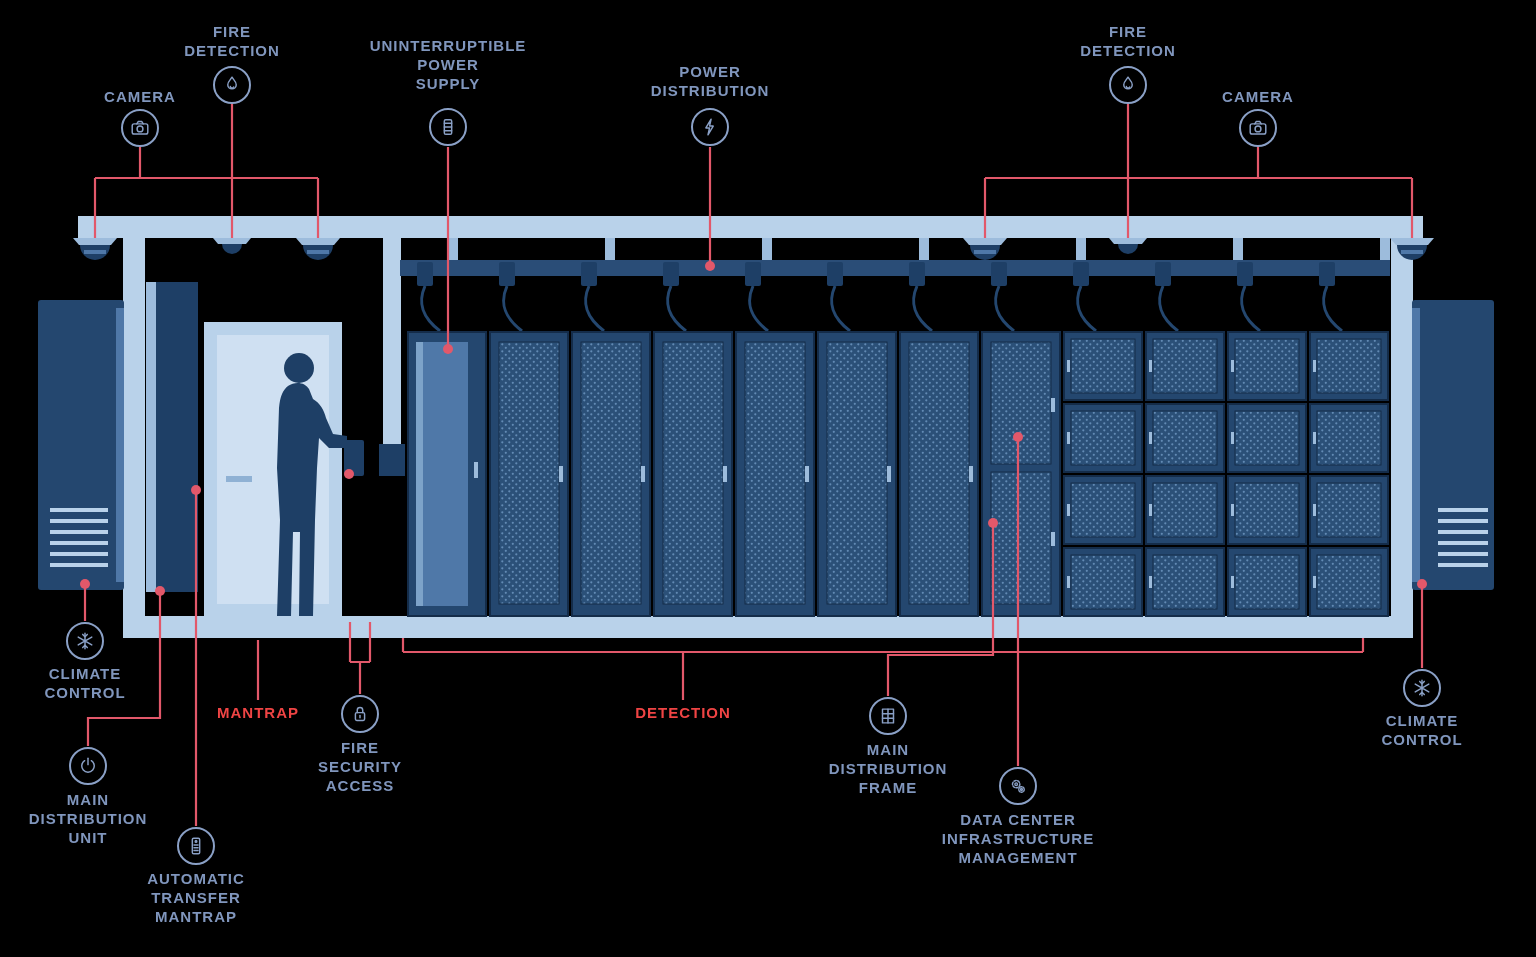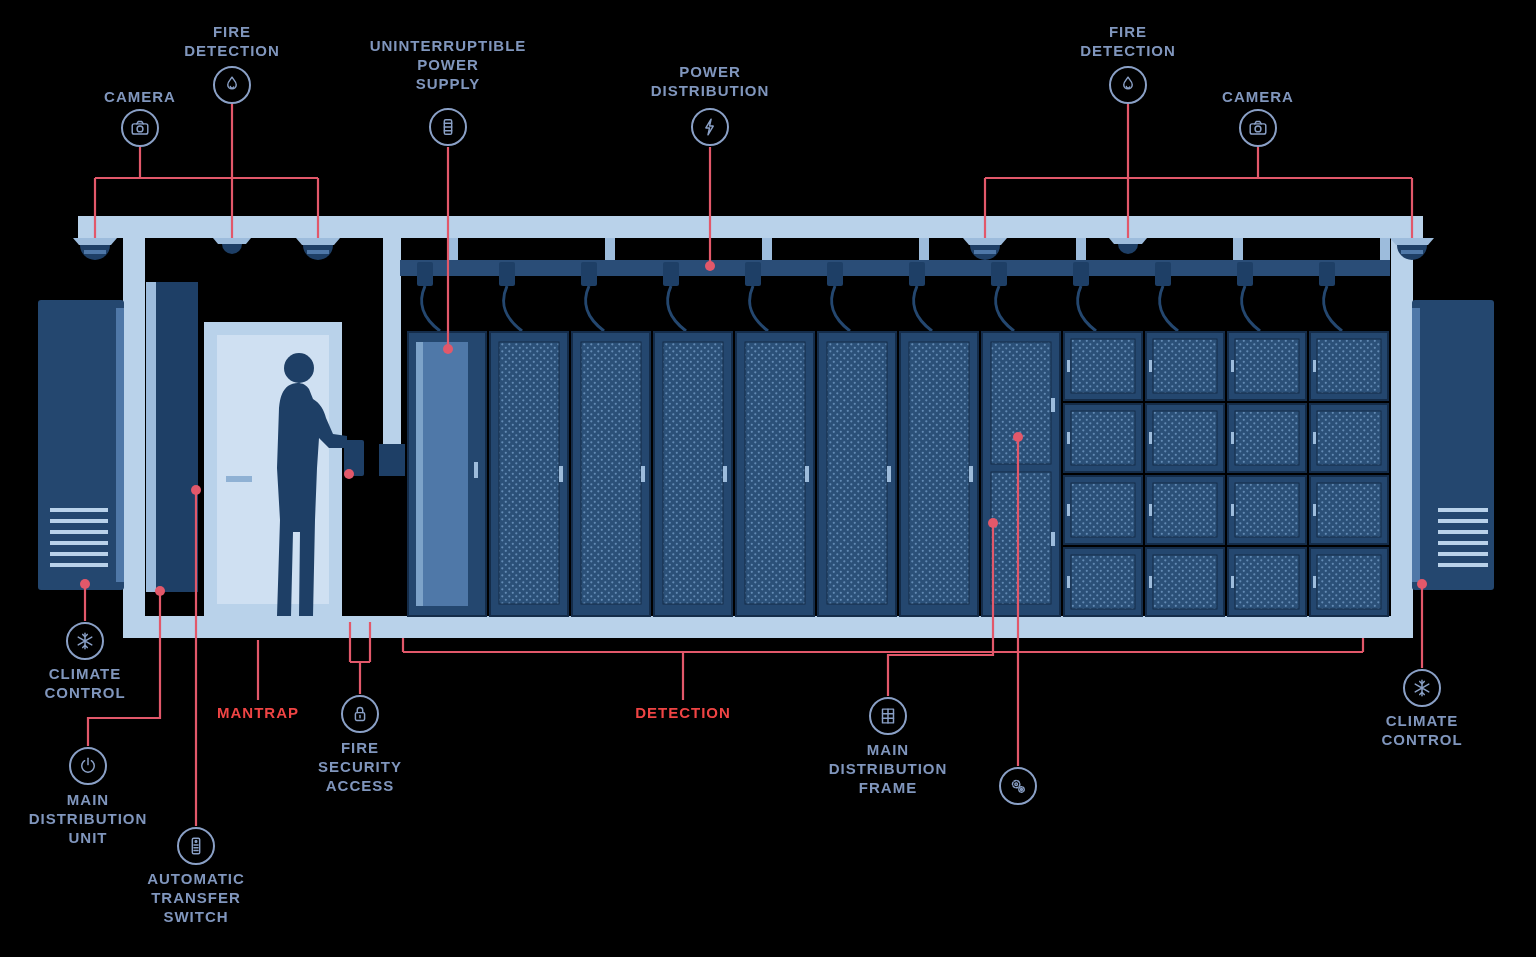--- a/index.html
+++ b/index.html
@@ -324,25 +324,28 @@
   <div class="label" style="left:1128px;top:22px">FIRE
 DETECTION</div>
   <div class="label" style="left:1258px;top:87px">CAMERA</div>
   <div class="label" style="left:85px;top:664px">CLIMATE
 CONTROL</div>
   <div class="label" style="left:88px;top:790px">MAIN
 DISTRIBUTION
 UNIT</div>
   <div class="label" style="left:196px;top:869px">AUTOMATIC
 TRANSFER
-SWITCH</div>
+MANTRAP</div>
   <div class="label dark" style="left:258px;top:703px">MANTRAP</div>
   <div class="label" style="left:360px;top:738px">FIRE
 SECURITY
 ACCESS</div>
   <div class="label dark" style="left:683px;top:703px">DETECTION</div>
   <div class="label" style="left:888px;top:740px">MAIN
 DISTRIBUTION
 FRAME</div>
+  <div class="label" style="left:1018px;top:810px">DATA CENTER
+INFRASTRUCTURE
+MANAGEMENT</div>
   <div class="label" style="left:1422px;top:711px">CLIMATE
 CONTROL</div>
 
 </div>
 
 </body></html>

